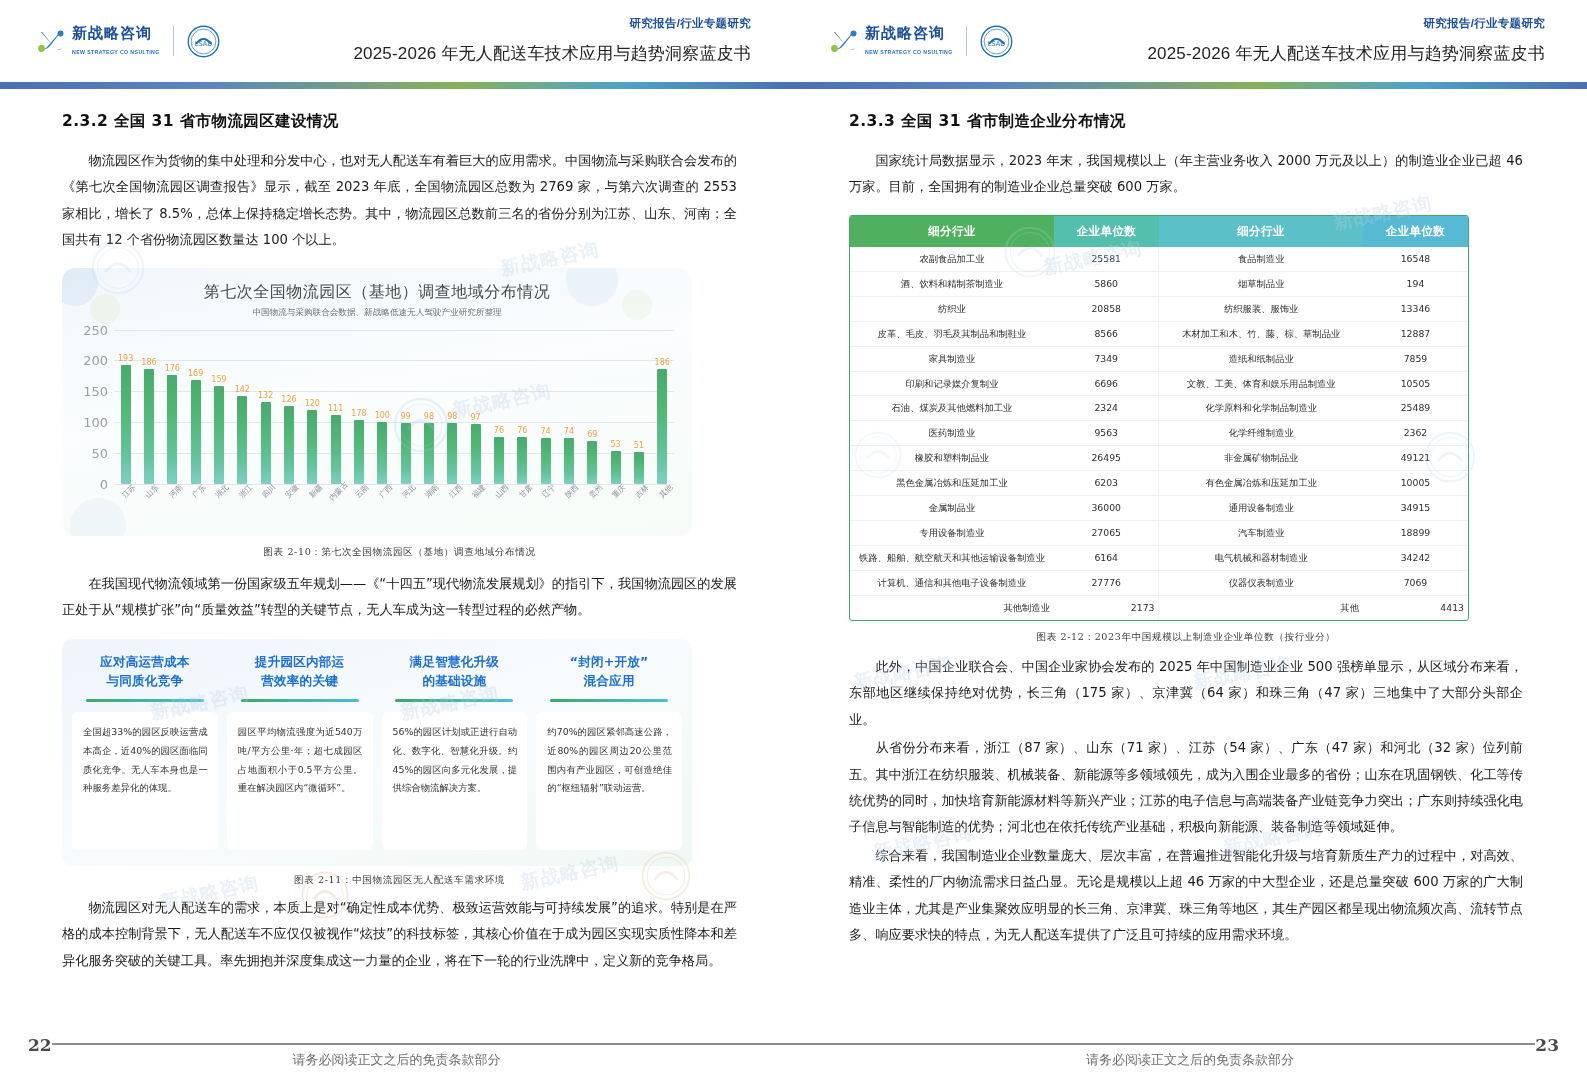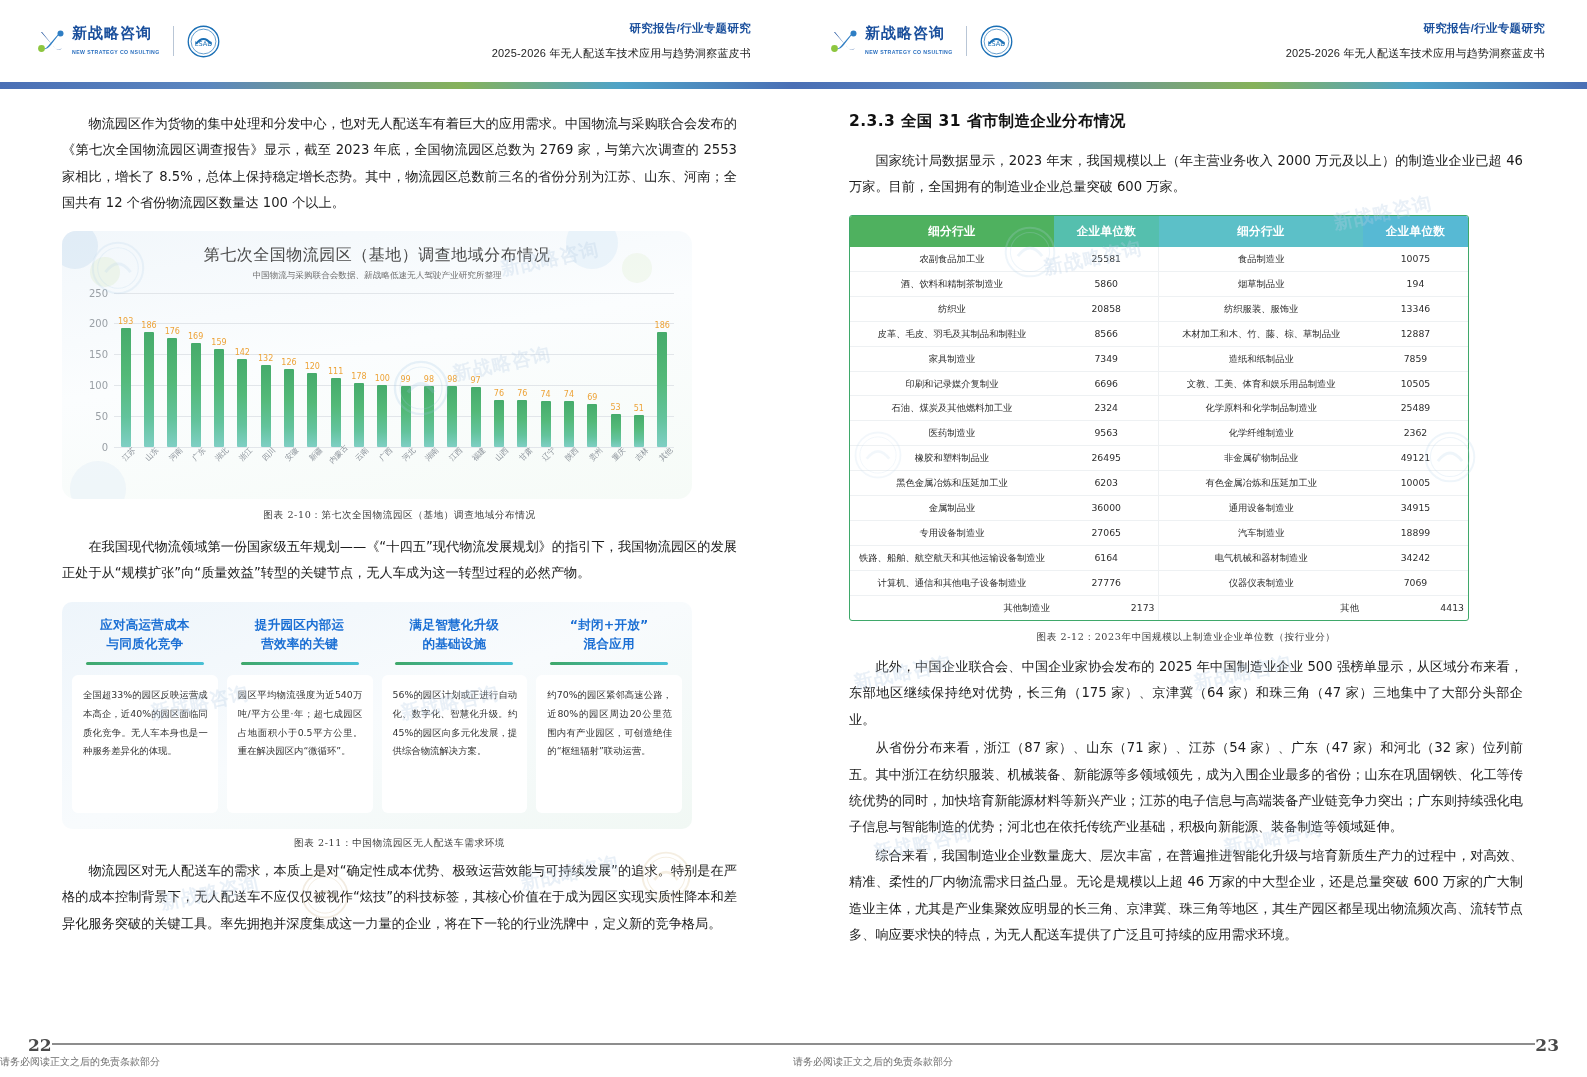--- a/index.html
+++ b/index.html
@@ -26,21 +26,21 @@
   .brand-text { line-height: 1.0; }
   .brand-cn {
     font-size: 15px; font-weight: 700; color: #1a4f9c; letter-spacing: 1px;
     font-family: "DejaVu Sans", sans-serif;
   }
   .brand-en { font-size: 5.2px; font-weight: 700; color: #2a6fbf; letter-spacing: .4px; margin-top: 2px; }
   .brand-div { width: 1px; height: 30px; background: #b9c6d6; }
   .seal { width: 33px; height: 33px; }
   .hdr-right { text-align: right; line-height: 1.45; }
   .hdr-line1 { font-size: 11.5px; font-weight: 700; color: #1a4f9c; letter-spacing: .3px; }
-  .hdr-line2 { font-size: 11px; color: #222; letter-spacing: .2px; margin-top: 10px;}
+  .hdr-line2 { font-size: 17px; color: #222; letter-spacing: .2px; margin-top: 10px;}
   .hdr-rule { height: 7px; width: 100%; }
   .hdr-rule.left  { background: linear-gradient(90deg,#4a6fb5 0%,#5b86bf 26%,#86b25a 58%,#4fa3c7 78%,#4a6fb5 100%); }
   .hdr-rule.right { background: linear-gradient(90deg,#4a6fb5 0%,#5b86bf 26%,#86b25a 58%,#4fa3c7 78%,#4a6fb5 100%); }
 
   
   .pg-body { padding: 22px 56px 0 62px; position: relative; }
   .page.right .pg-body { padding: 22px 64px 0 56px; }
 
   h2.sec-title {
     font-size: 15.5px; font-weight: 700; color: #111; letter-spacing: .4px;
@@ -60,21 +60,21 @@
     background: linear-gradient(170deg,#f2f7fb 0%, #fbfdfe 45%, #f6fbf7 100%);
     border-radius: 14px;
     overflow: hidden;
   }
   .blob { position: absolute; border-radius: 50%; opacity: .5; }
   .chart-title { text-align: center; font-size: 16px; color: #4a4a4a; padding-top: 14px; font-family:"DejaVu Sans",sans-serif; letter-spacing:.5px;}
   .chart-sub { text-align: center; font-size: 8.6px; color: #6f6f6f; margin-top: 4px; font-family:"DejaVu Sans",sans-serif;}
   .plot { position: absolute; left: 52px; right: 18px; top: 62px; bottom: 52px; }
   .gridline { position: absolute; left: 0; right: 0; height: 1px; background: #e2e6ea; }
   .ytick { position: absolute; right: 100%; margin-right: 6px; transform: translateY(-50%);
-           font-size: 10px; color: #9aa0a6; font-family:"DejaVu Sans",sans-serif; }
+           font-size: 13px; color: #9aa0a6; font-family:"DejaVu Sans",sans-serif; }
   .bars { position: absolute; left: 0; right: 0; bottom: 0; top: 0; display: flex; align-items: flex-end; }
   .bar-slot { flex: 1; display: flex; flex-direction: column; align-items: center; justify-content: flex-end; height: 100%; position: relative; }
   .bar {
     width: 10px; border-radius: 1px;
     background: linear-gradient(180deg,#46ab6b 0%, #53b978 40%, #63c39c 75%, #7fcfc4 100%);
   }
   .bar-val { font-size: 8px; color: #eda338; margin-bottom: 2px; font-family:"DejaVu Sans",sans-serif; white-space: nowrap; }
   .xlabels { position: absolute; left: 52px; right: 18px; bottom: 8px; top: auto; height: 44px; display: flex; }
   .xl-slot { flex: 1; display: flex; justify-content: center; }
   .xl {
@@ -131,22 +131,22 @@
   .ft-rule { position: absolute; bottom: 32px; height: 1.6px; background: #8d8d8d; }
   .page.left  .ft-rule { left: 52px; right: 0; }
   .page.right .ft-rule { left: 0; right: 52px; }
   .pg-num {
     position: absolute; bottom: 22px; font-size: 17px; font-weight: 700; color: #4a4a4a;
     font-family:"DejaVu Serif", serif;
   }
   .page.left  .pg-num { left: 28px; }
   .page.right .pg-num { right: 28px; }
   .ft-note {
-    position: absolute; bottom: 8px; width: 100%; text-align: left;
-    font-size: 10px; color: #6e6e6e; font-family:"DejaVu Sans",sans-serif;
+    position: absolute; bottom: 8px; width: 100%; text-align: center;
+    font-size: 13px; color: #6e6e6e; font-family:"DejaVu Sans",sans-serif;
   }
 
   
   .wm { position: absolute; pointer-events: none; user-select: none; opacity: .30; }
   .wm-txt { font-size: 19px; font-weight: 700; color: #b9cfe6; transform: rotate(-12deg);
             font-family:"DejaVu Sans",sans-serif; letter-spacing: 1px; white-space: nowrap; }
   .wm-seal { position: absolute; opacity: .22; }
   .spine { position: absolute; left: 793px; top: 0; width: 1px; height: 1077px; background: #e9eef2; }
 </style>
 </head>
@@ -184,20 +184,21 @@
       </div>
       <div class="hdr-right">
         <div class="hdr-line1">研究报告/行业专题研究</div>
         <div class="hdr-line2">2025-2026 年无人配送车技术应用与趋势洞察蓝皮书</div>
       </div>
     </div>
     <div class="hdr-rule left"></div>
 
     <div class="pg-body">
 
+      <h2 class="sec-title">2.3.2  全国 31 省市物流园区建设情况</h2>
 
       <p class="para">物流园区作为货物的集中处理和分发中心，也对无人配送车有着巨大的应用需求。中国物流与采购联合会发布的《第七次全国物流园区调查报告》显示，截至 2023 年底，全国物流园区总数为 2769 家，与第六次调查的 2553 家相比，增长了 8.5%，总体上保持稳定增长态势。其中，物流园区总数前三名的省份分别为江苏、山东、河南；全国共有 12 个省份物流园区数量达 100 个以上。</p>
 
       <div class="chart-card">
         <span class="blob" style="width:46px;height:46px;left:-10px;top:-8px;background:#cfe2f2;"></span>
         <span class="blob" style="width:30px;height:30px;left:28px;top:26px;background:#e4f0da;"></span>
         <span class="blob" style="width:52px;height:52px;right:74px;top:-14px;background:#dcebf7;"></span>
         <span class="blob" style="width:30px;height:30px;right:40px;top:22px;background:#e9f3e1;"></span>
         <span class="blob" style="width:56px;height:56px;left:8px;bottom:-18px;background:#e6f0f8;"></span>
 
@@ -518,21 +519,21 @@
               <th class="c1">企业单位数</th>
               <th class="c2">细分行业</th>
               <th class="c3">企业单位数</th>
             </tr>
           </thead>
           <tbody id="tbl-body">
               <tr>
                 <td>农副食品加工业</td>
                 <td class="sep">25581</td>
                 <td>食品制造业</td>
-                <td>10075</td>
+                <td>16548</td>
               </tr>
               <tr>
                 <td>酒、饮料和精制茶制造业</td>
                 <td class="sep">5860</td>
                 <td>烟草制品业</td>
                 <td>194</td>
               </tr>
               <tr>
                 <td>纺织业</td>
                 <td class="sep">20858</td>

